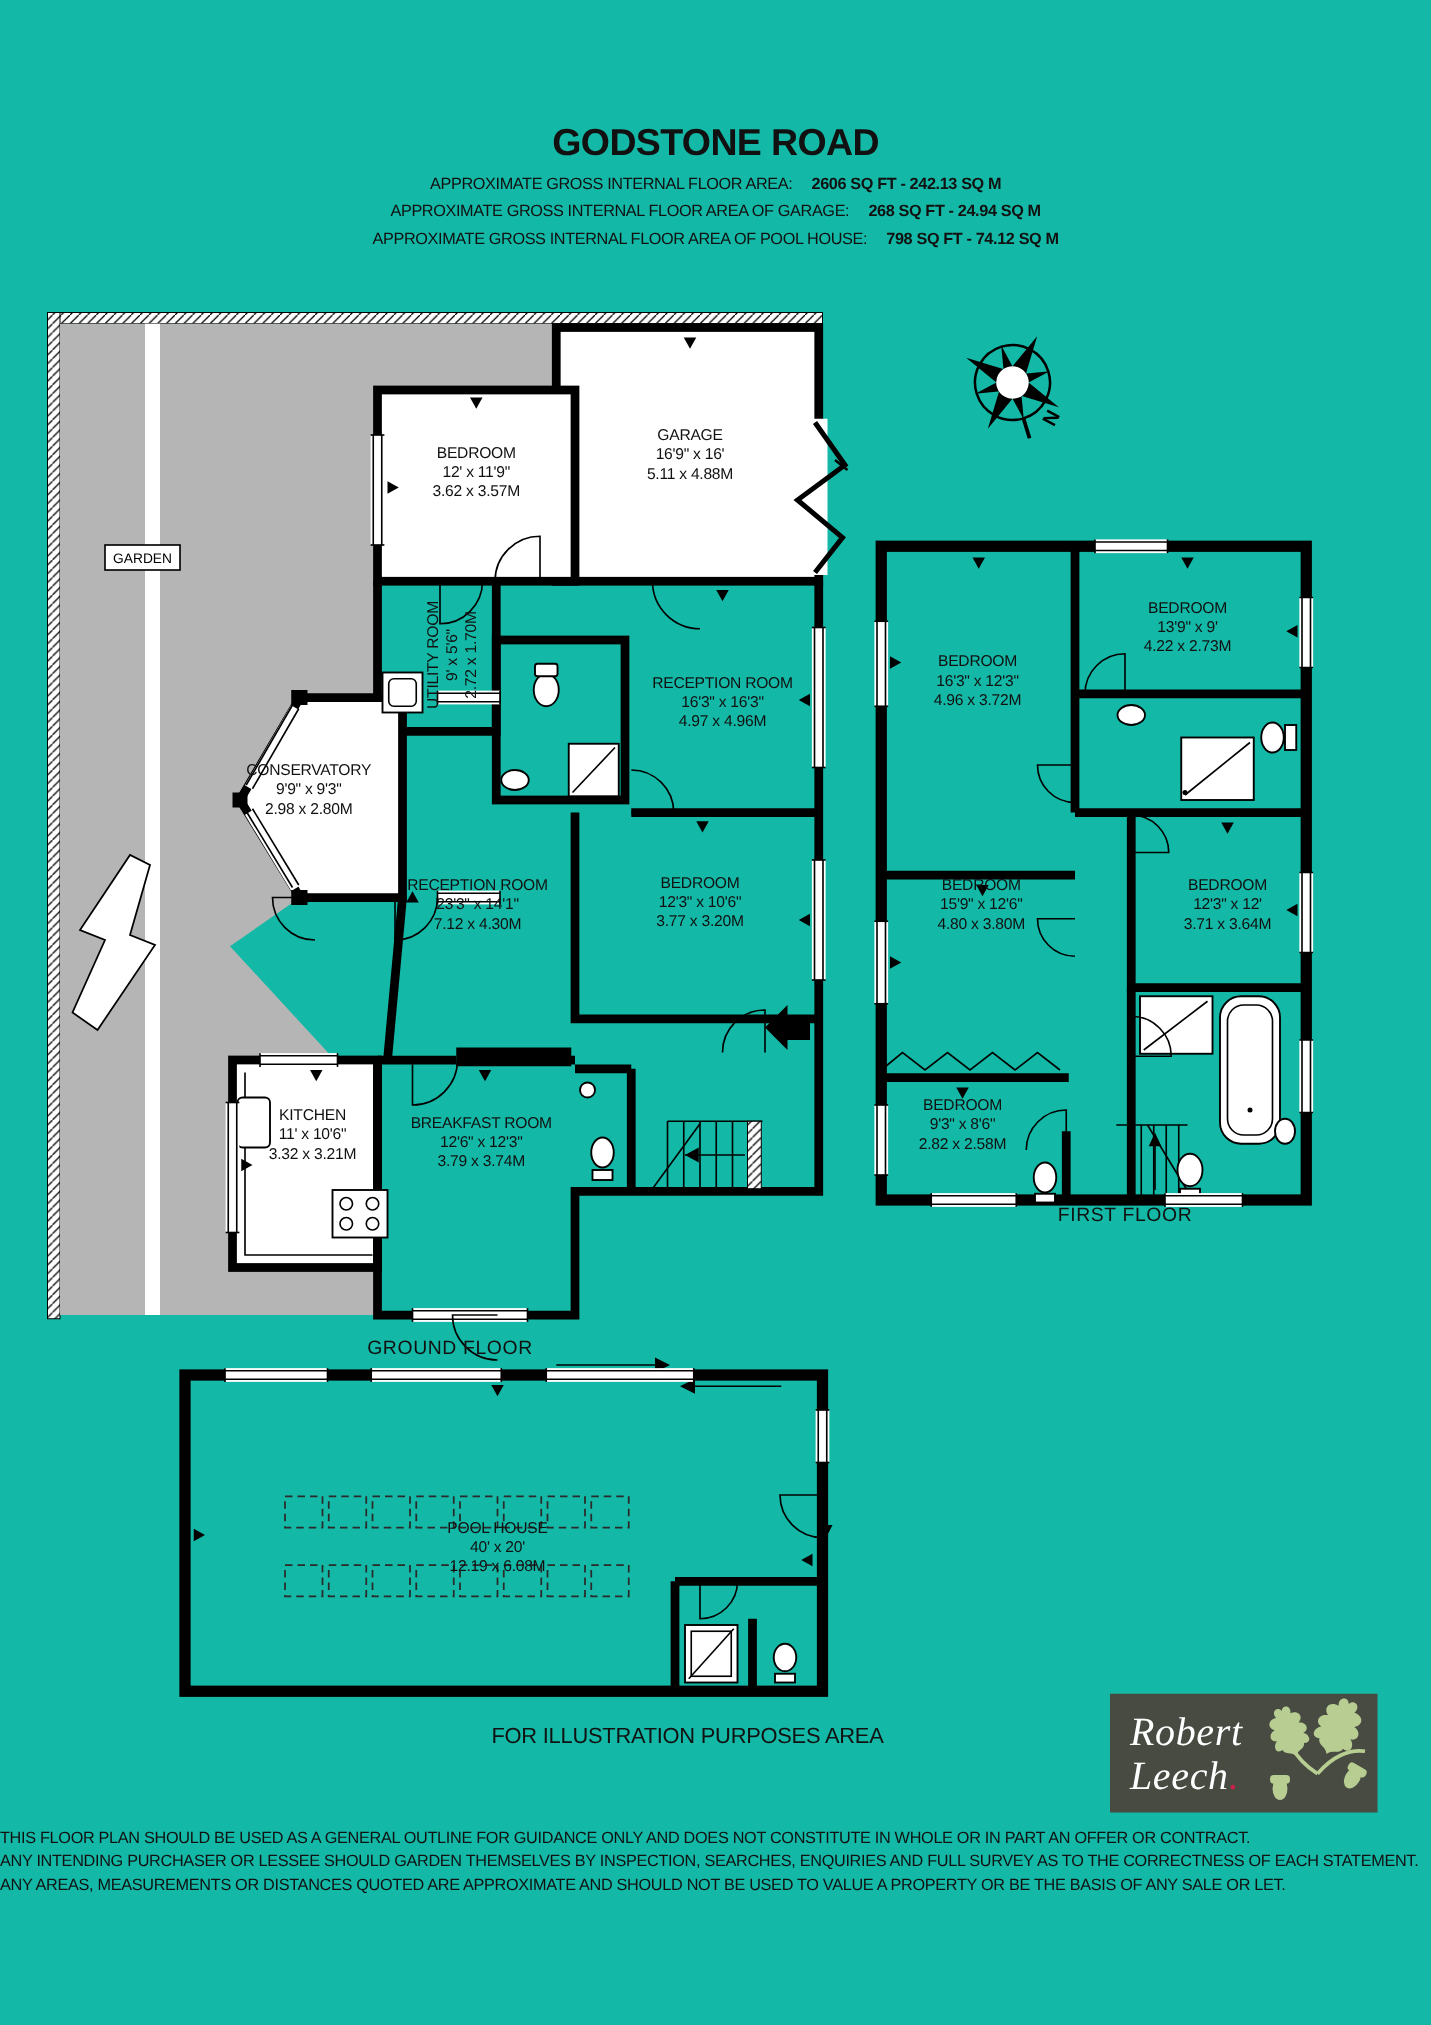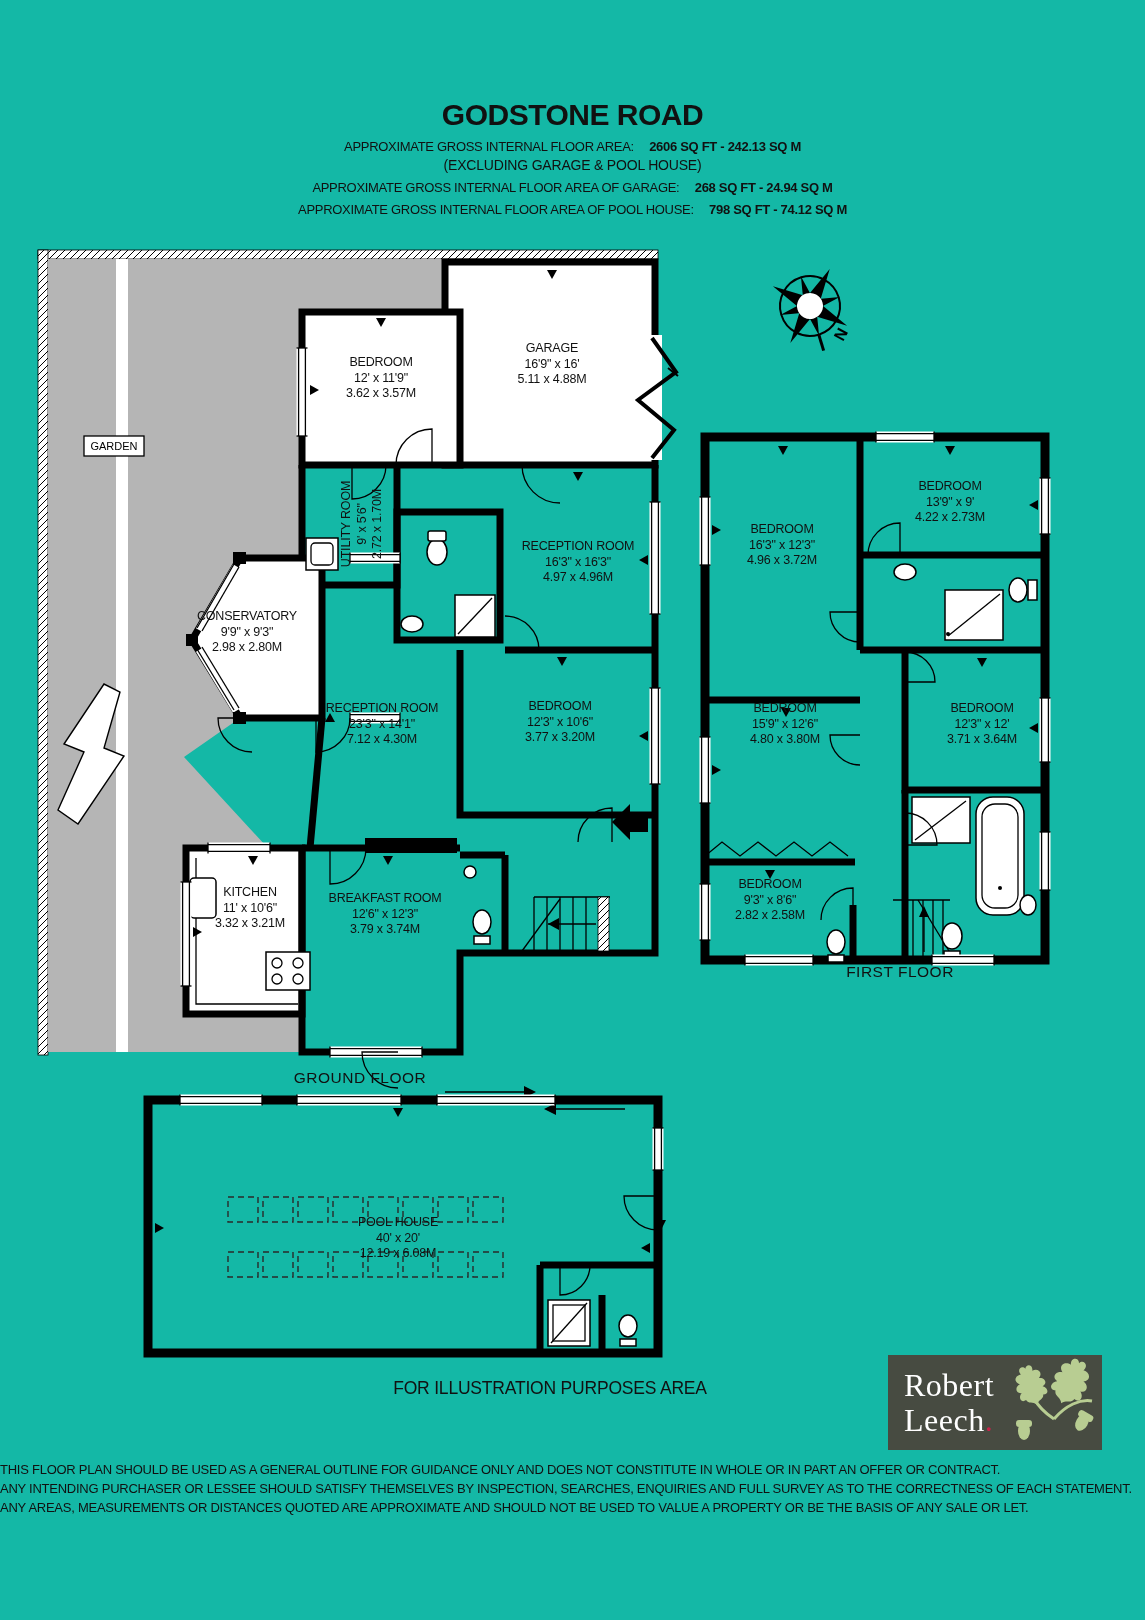--- a/index.html
+++ b/index.html
@@ -17,21 +17,21 @@
   .room-label{font-size:12.5px;fill:#111;text-anchor:middle;letter-spacing:-.2px;}
   .floor-caption{font-size:15.5px;fill:#111;text-anchor:middle;letter-spacing:.5px;}
   .wall{fill:none;stroke:#000;stroke-width:7;}
   .wall9{fill:none;stroke:#000;stroke-width:9;}
   .wallfill{fill:#fff;stroke:#000;stroke-width:7;}
   .thin{fill:none;stroke:#000;stroke-width:1.3;}
   .fx{fill:#fff;stroke:#000;stroke-width:1.5;}
   .dash{fill:none;stroke:#2a2a2a;stroke-width:1.4;stroke-dasharray:6 4;}
   .window line{stroke:#000;stroke-width:1.3;}
   
-  .logo{position:absolute;left:888px;top:1355px;width:214px;height:95px;display:flex;align-items:center;}
+  .logo{position:absolute;left:888px;top:1355px;width:214px;height:95px;display:flex;align-items:center;font-style:italic;}
   .logo-text{padding-left:16px;font-family:"Liberation Serif",serif;color:#fff;
              font-size:32px;line-height:35px;letter-spacing:.5px;}
   .logo-leaves{position:absolute;right:2px;top:2px;}
   
   .illustration{position:absolute;top:1378px;left:0;width:1100px;text-align:center;
                 font-size:17.5px;letter-spacing:-.2px;}
   .disclaimer{position:absolute;top:1458px;left:0;width:100%;text-align:left;
               font-size:13px;letter-spacing:-.25px;}
   .disclaimer div{margin-top:4px;}
 </style>
@@ -39,21 +39,20 @@
 <body>
 
 <div class="page">
 
   <div class="header">
     <div class="title">GODSTONE ROAD</div>
     <div class="hline">
       <span>APPROXIMATE GROSS INTERNAL FLOOR AREA:</span>
       <b>2606 SQ FT - 242.13 SQ M</b>
     </div>
-    <div class="small">(EXCLUDING GARAGE &amp; POOL HOUSE)</div>
     <div class="hline">
       <span>APPROXIMATE GROSS INTERNAL FLOOR AREA  OF GARAGE:</span>
       <b>268 SQ FT - 24.94 SQ M</b>
     </div>
     <div class="hline">
       <span>APPROXIMATE GROSS INTERNAL FLOOR AREA OF POOL HOUSE:</span>
       <b>798 SQ FT - 74.12 SQ M</b>
     </div>
   </div>
 
@@ -493,17 +492,17 @@
           <ellipse cx="0" cy="4" rx="6" ry="9" fill="#b8cd92"></ellipse>
           <rect x="-8" y="-7" width="16" height="7" rx="3" fill="#b8cd92"></rect>
         </g>
       </g>
     </svg>
   </div>
 
   <div class="illustration">FOR ILLUSTRATION PURPOSES AREA</div>
   <div class="disclaimer">
     <div>THIS FLOOR PLAN SHOULD BE USED AS A GENERAL OUTLINE FOR GUIDANCE ONLY AND DOES NOT CONSTITUTE IN WHOLE OR IN PART AN OFFER OR CONTRACT.</div>
-    <div>ANY INTENDING PURCHASER OR LESSEE SHOULD SATISFY THEMSELVES BY INSPECTION, SEARCHES, ENQUIRIES AND FULL SURVEY AS TO THE CORRECTNESS OF EACH STATEMENT.</div>
+    <div>ANY INTENDING PURCHASER OR LESSEE SHOULD GARDEN THEMSELVES BY INSPECTION, SEARCHES, ENQUIRIES AND FULL SURVEY AS TO THE CORRECTNESS OF EACH STATEMENT.</div>
     <div>ANY AREAS, MEASUREMENTS OR DISTANCES QUOTED ARE APPROXIMATE AND SHOULD NOT BE USED TO VALUE A PROPERTY OR BE THE BASIS OF ANY SALE OR LET.</div>
   </div>
 
 </div>
 
 </body></html>

